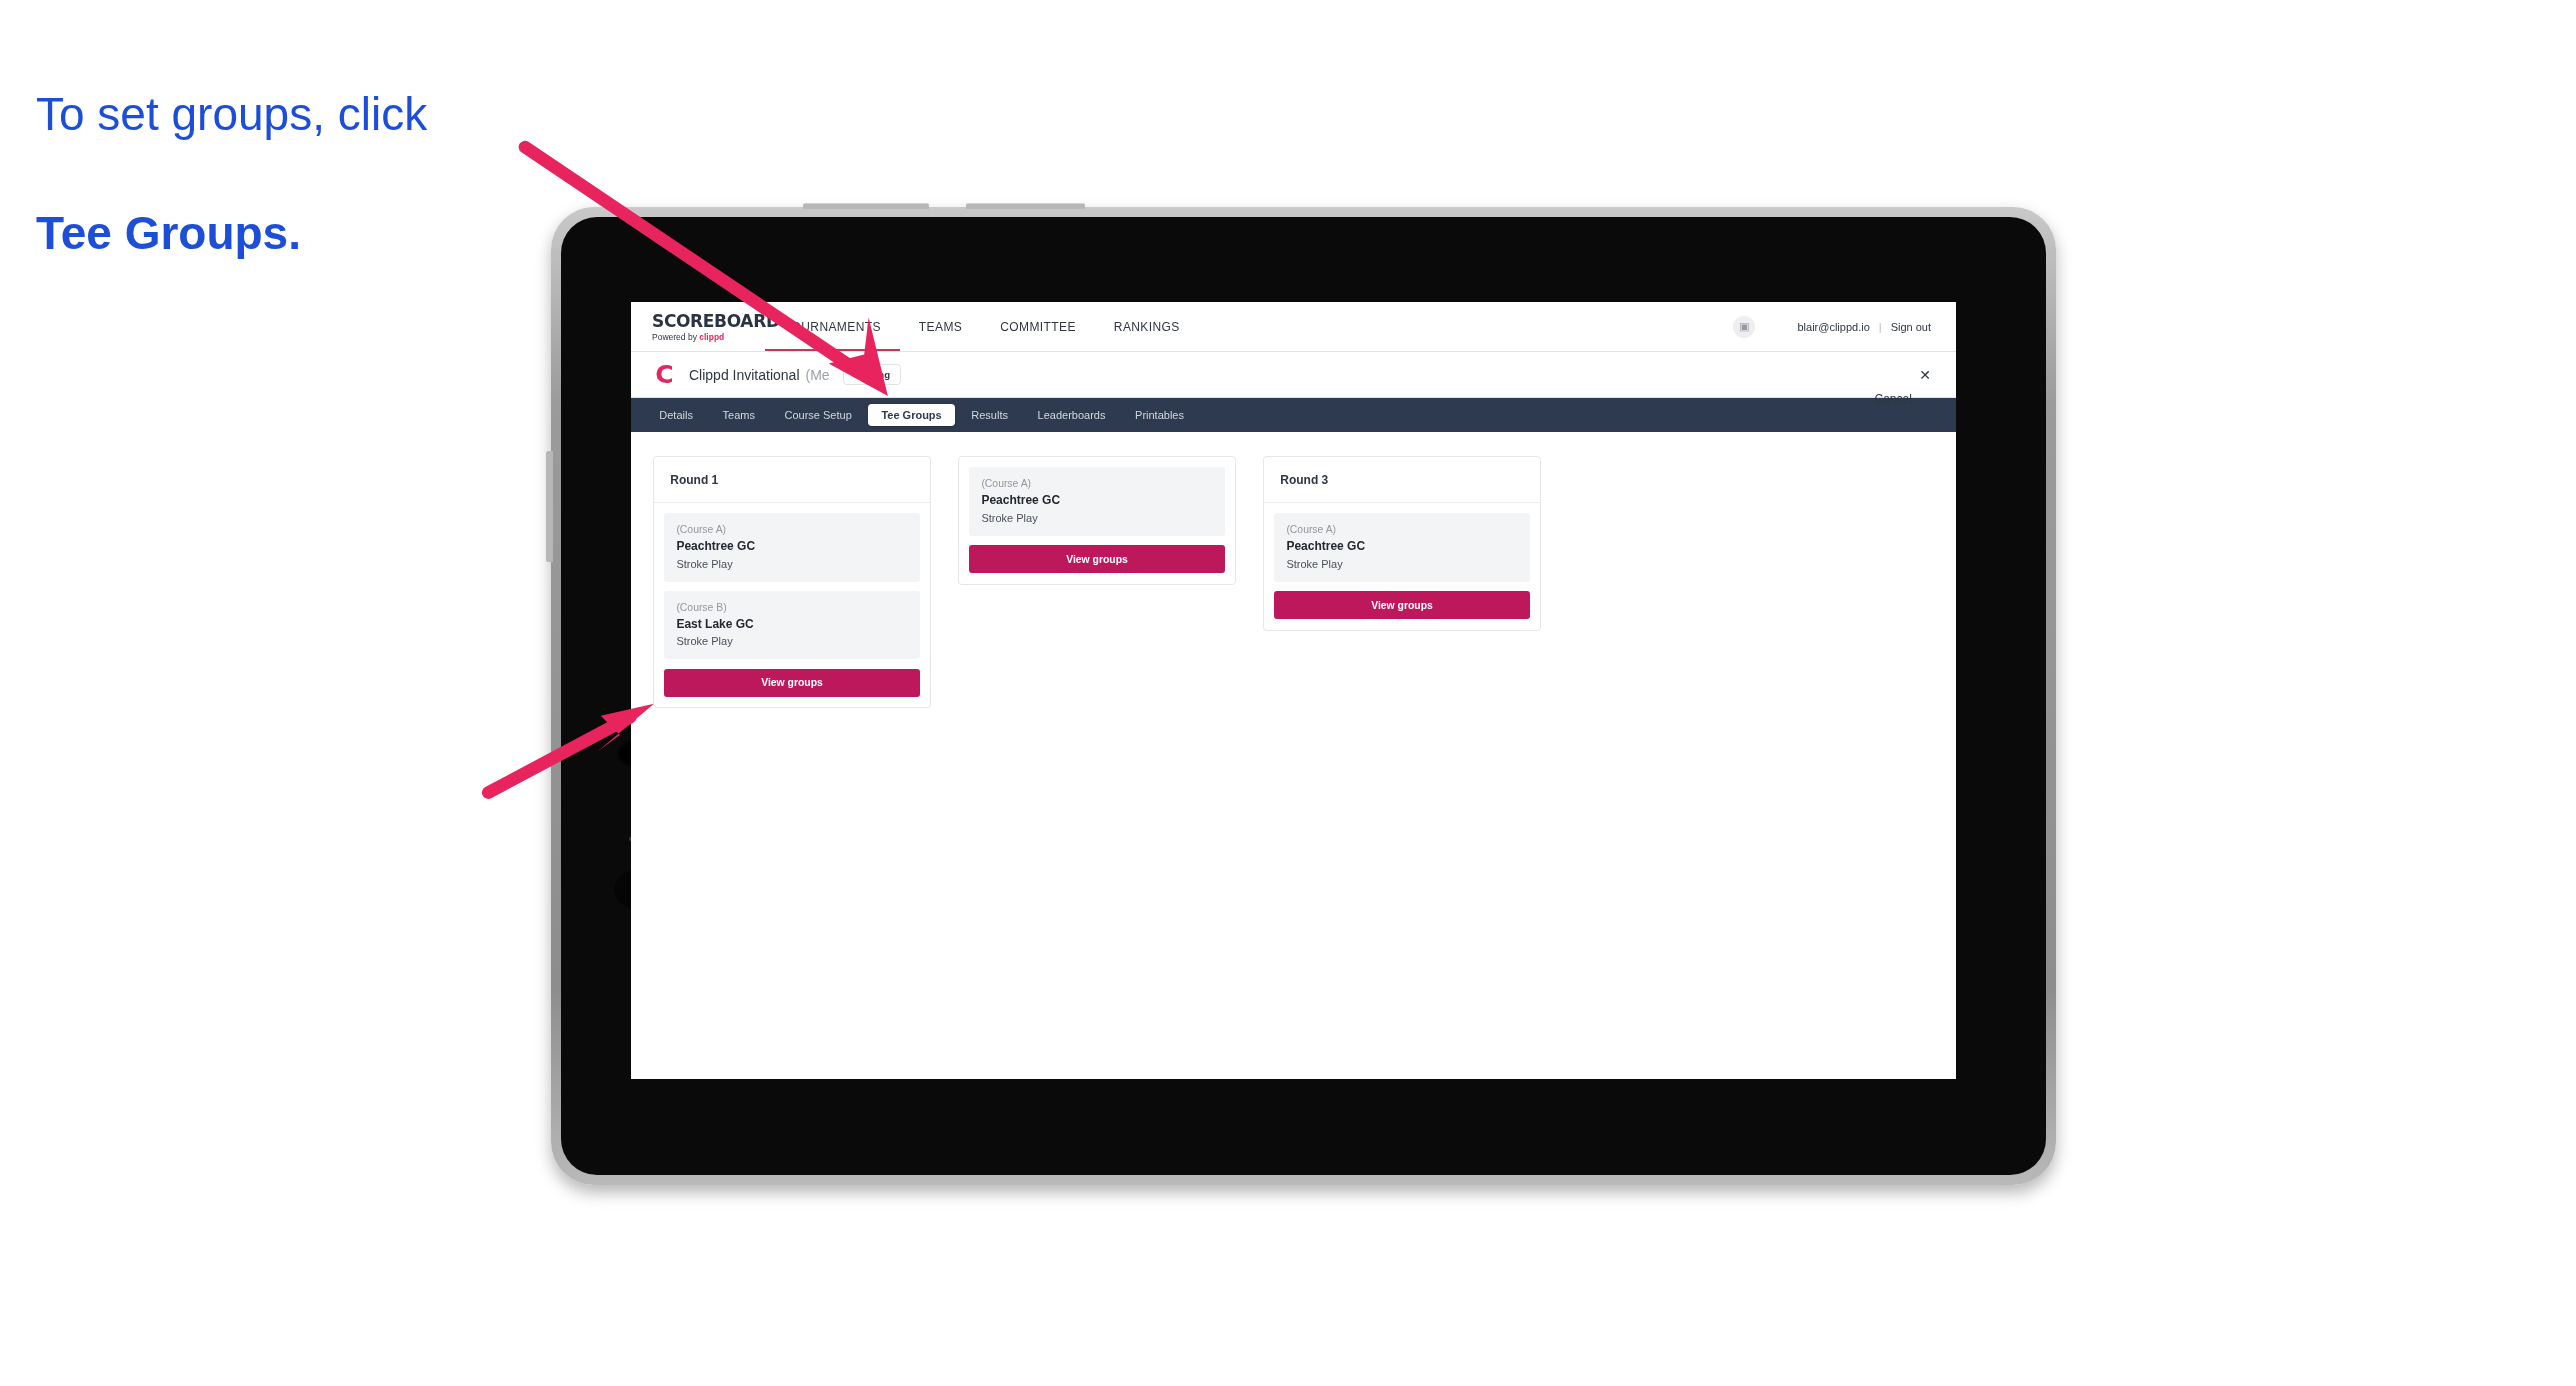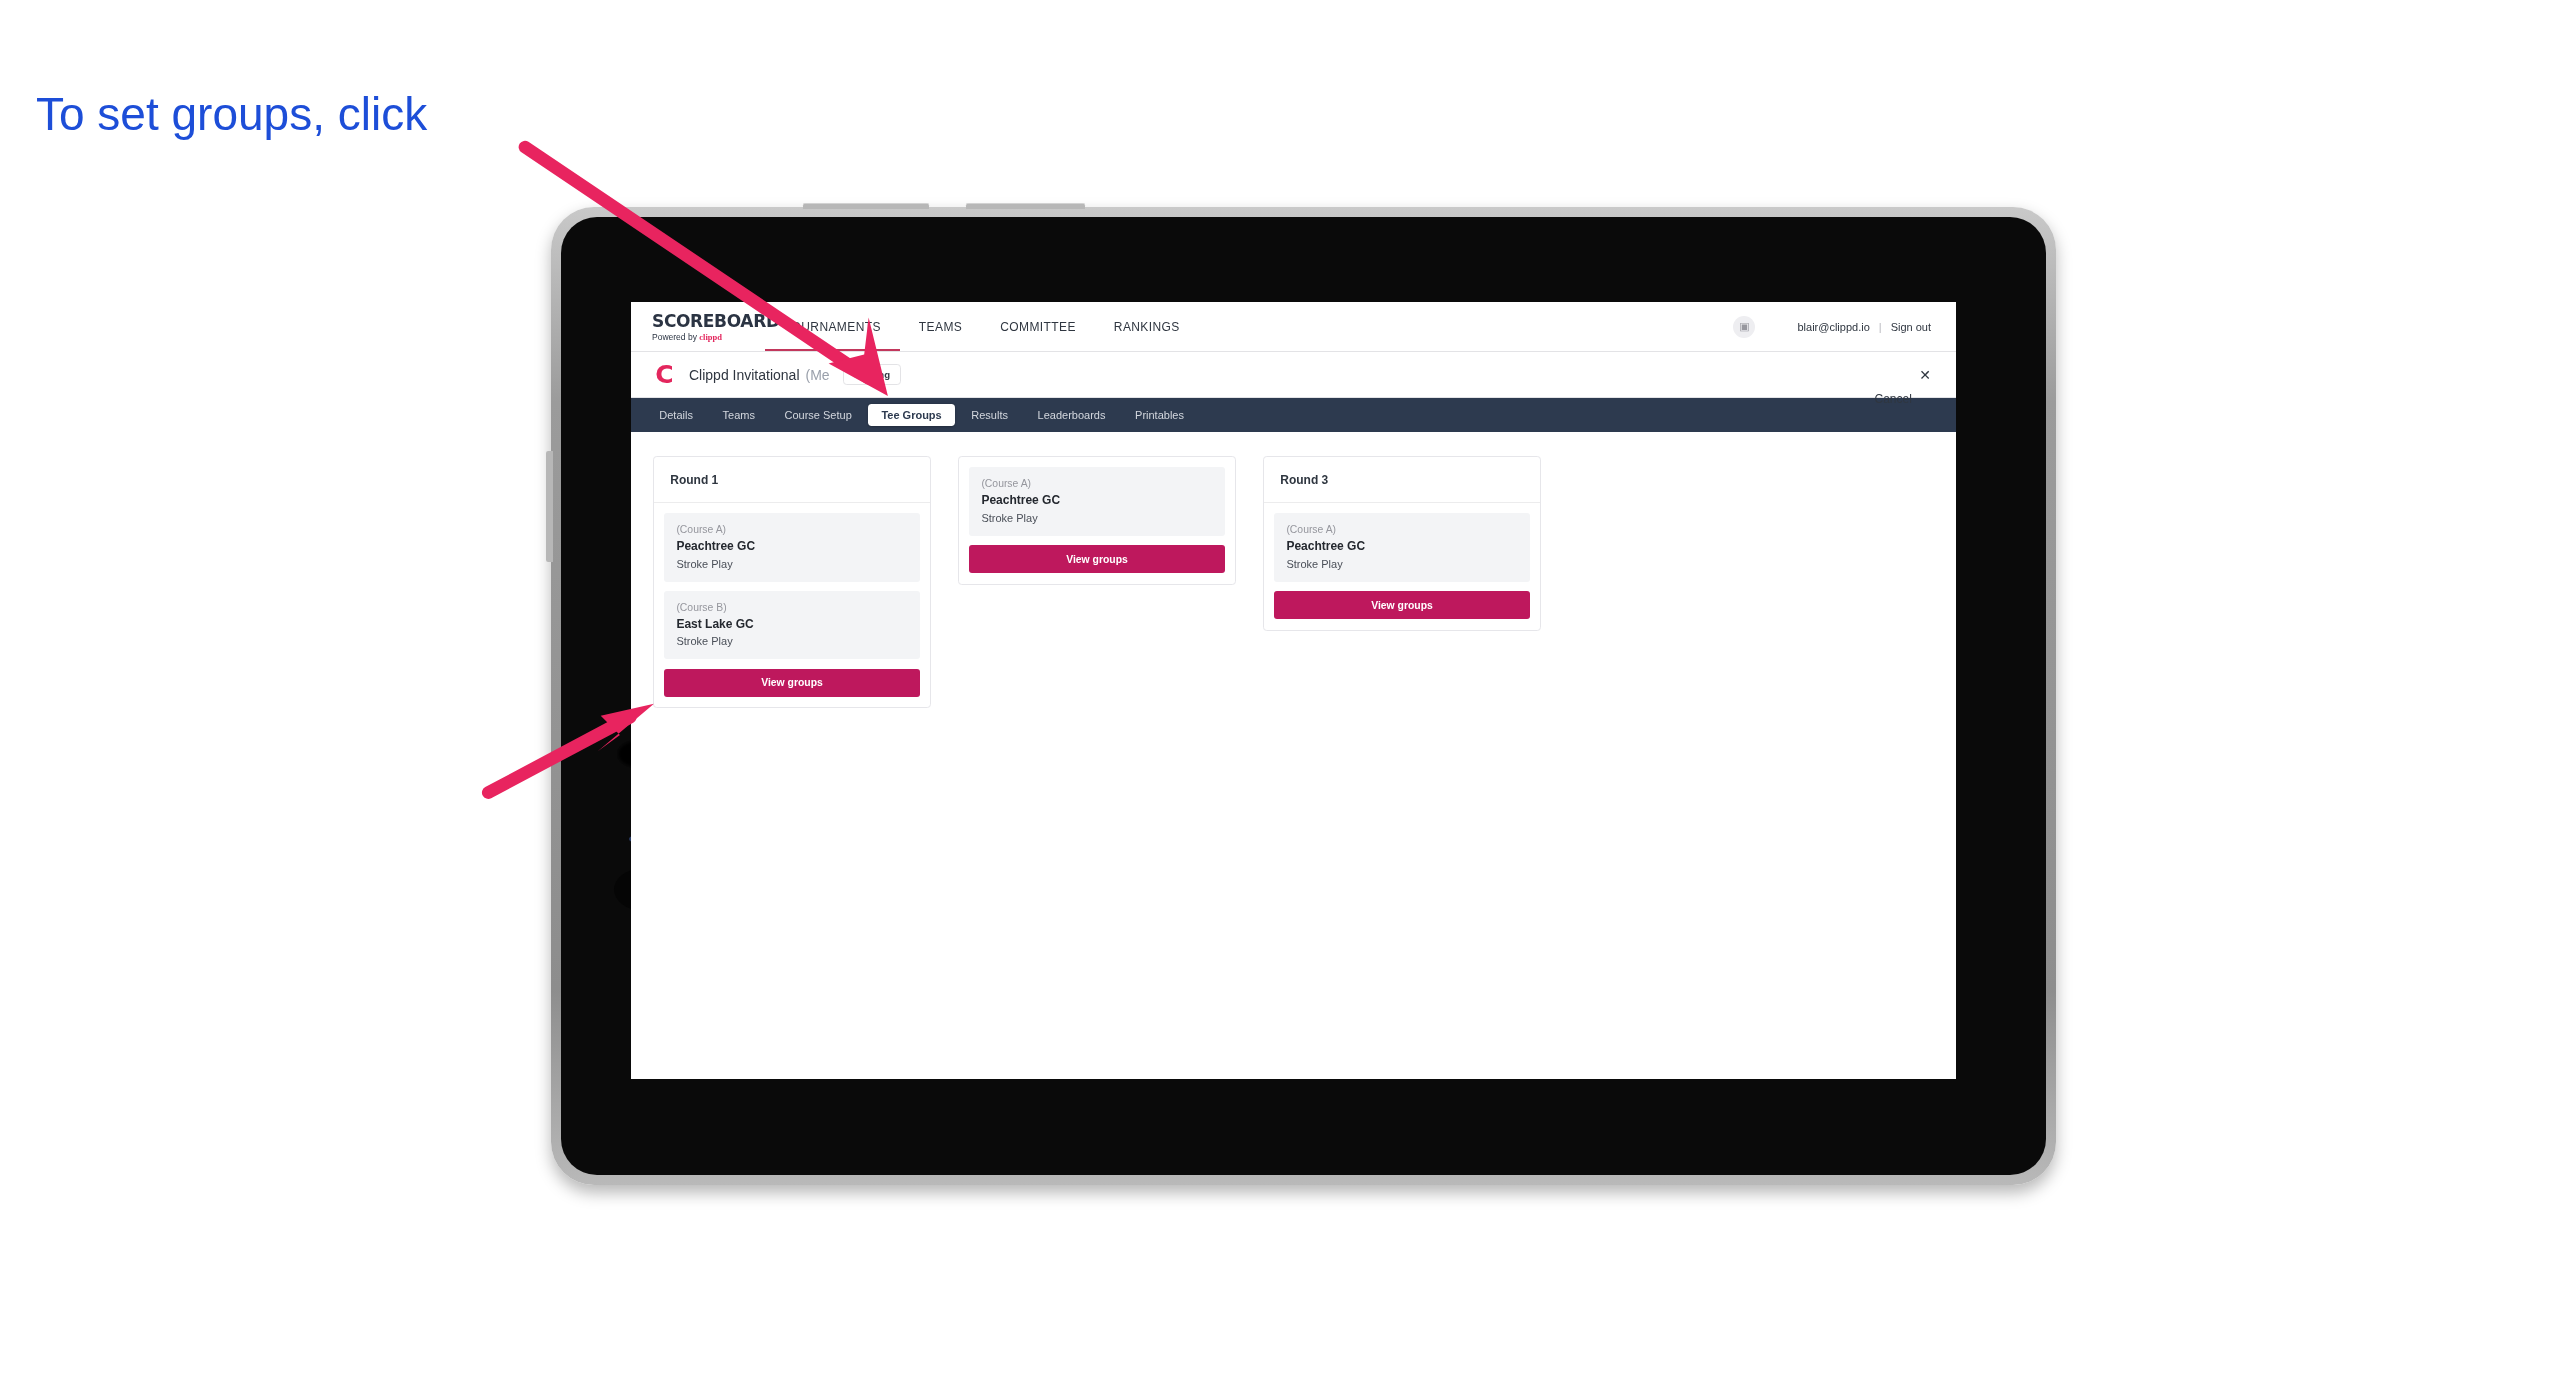--- a/index.html
+++ b/index.html
@@ -95,21 +95,21 @@
   }
   .brand-word {
     font-family: "DejaVu Sans", sans-serif;
     font-weight: 700; font-size: 18.5px; letter-spacing: -0.4px;
     color: #2b3443; line-height: 1; transform: scaleX(0.92);
     transform-origin: left center;
   }
   .brand-sub {
     font-size: 8.5px; color: #2b3443; margin-top: 2.2px; line-height: 1;
   }
-  .brand-sub .accent { color: #e3265d; font-weight: 700; font-family: Liberation Serif, serif; }
+  .brand-sub .accent { color: #e3265d; font-weight: 700; }
   .nav-links { display: flex; align-items: center; height: 100%; margin-left: 18px; }
   .nav-link {
     position: relative;
     font-size: 12px; color: #2f3640; letter-spacing: 0.4px;
     padding: 0 19px; height: 100%; display: flex; align-items: center;
     cursor: pointer;
   }
   .nav-link.active::after {
     content: ""; position: absolute; left: 0; right: 0; bottom: 0;
     height: 2.2px; background: #c2375c;
@@ -200,20 +200,21 @@
     cursor: pointer; display: flex; align-items: center; justify-content: center;
   }
 </style>
 </head>
 <body>
 
 <div class="stage">
 
   <div class="caption" id="caption-top">
     <span class="lead">To set groups, click</span>
+    <span class="strong">Tee Groups.</span>
   </div>
 
 
   <div class="tablet">
     <div class="btn-top" id="tablet-power-button"></div>
     <div class="btn-top" id="tablet-volume-top"></div>
     <div id="tablet-volume-side"></div>
     <div class="tablet-screen">
       <div id="tablet-camera"></div>
       <div id="tablet-sensor"></div>

